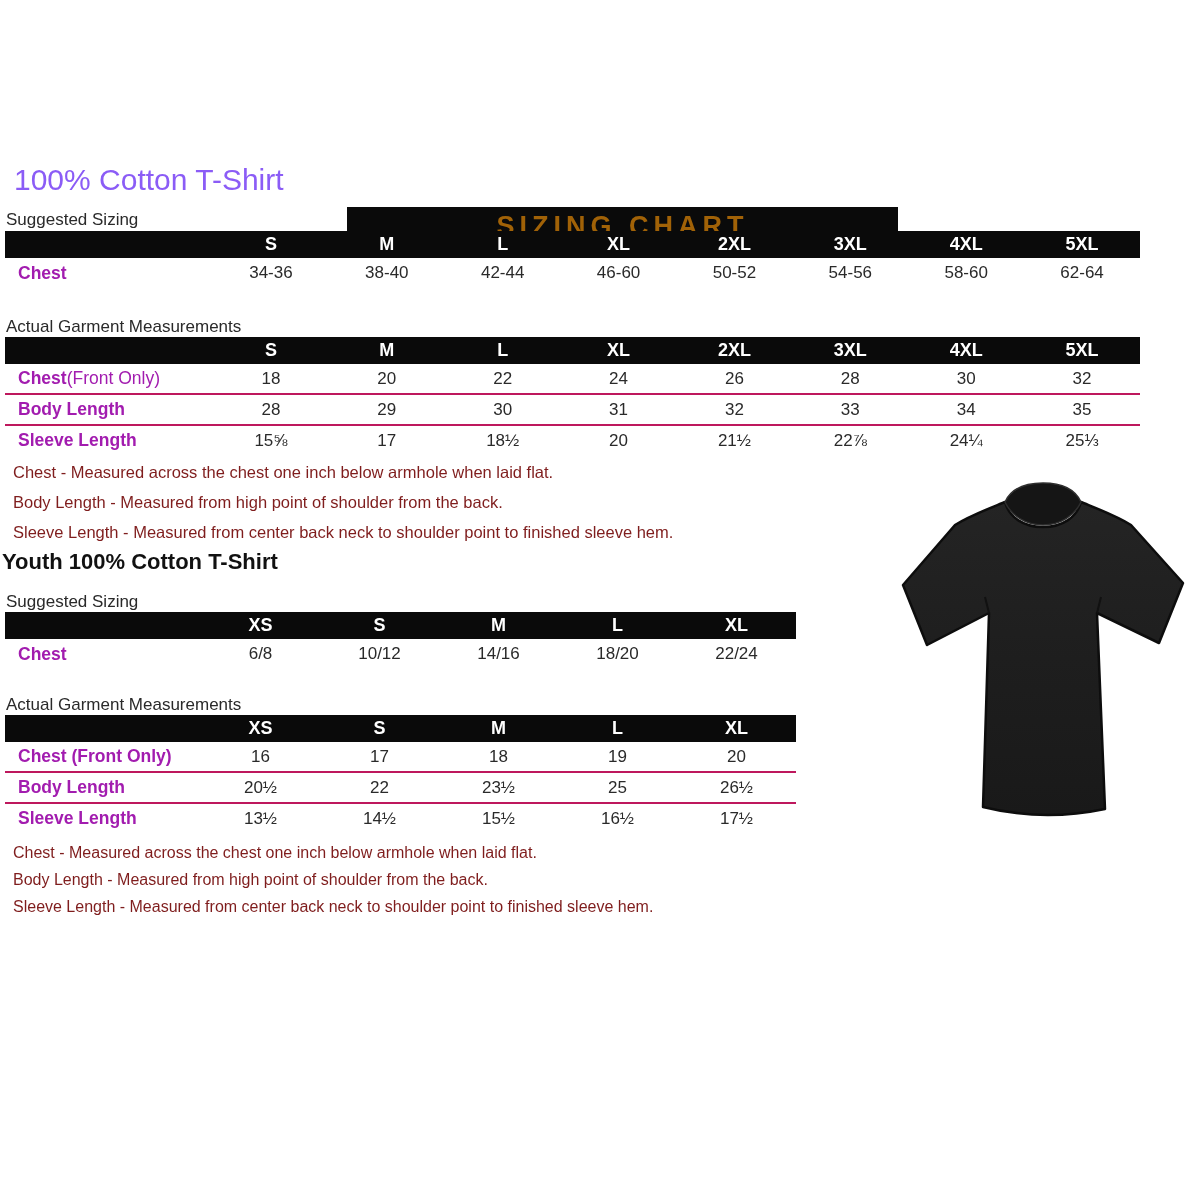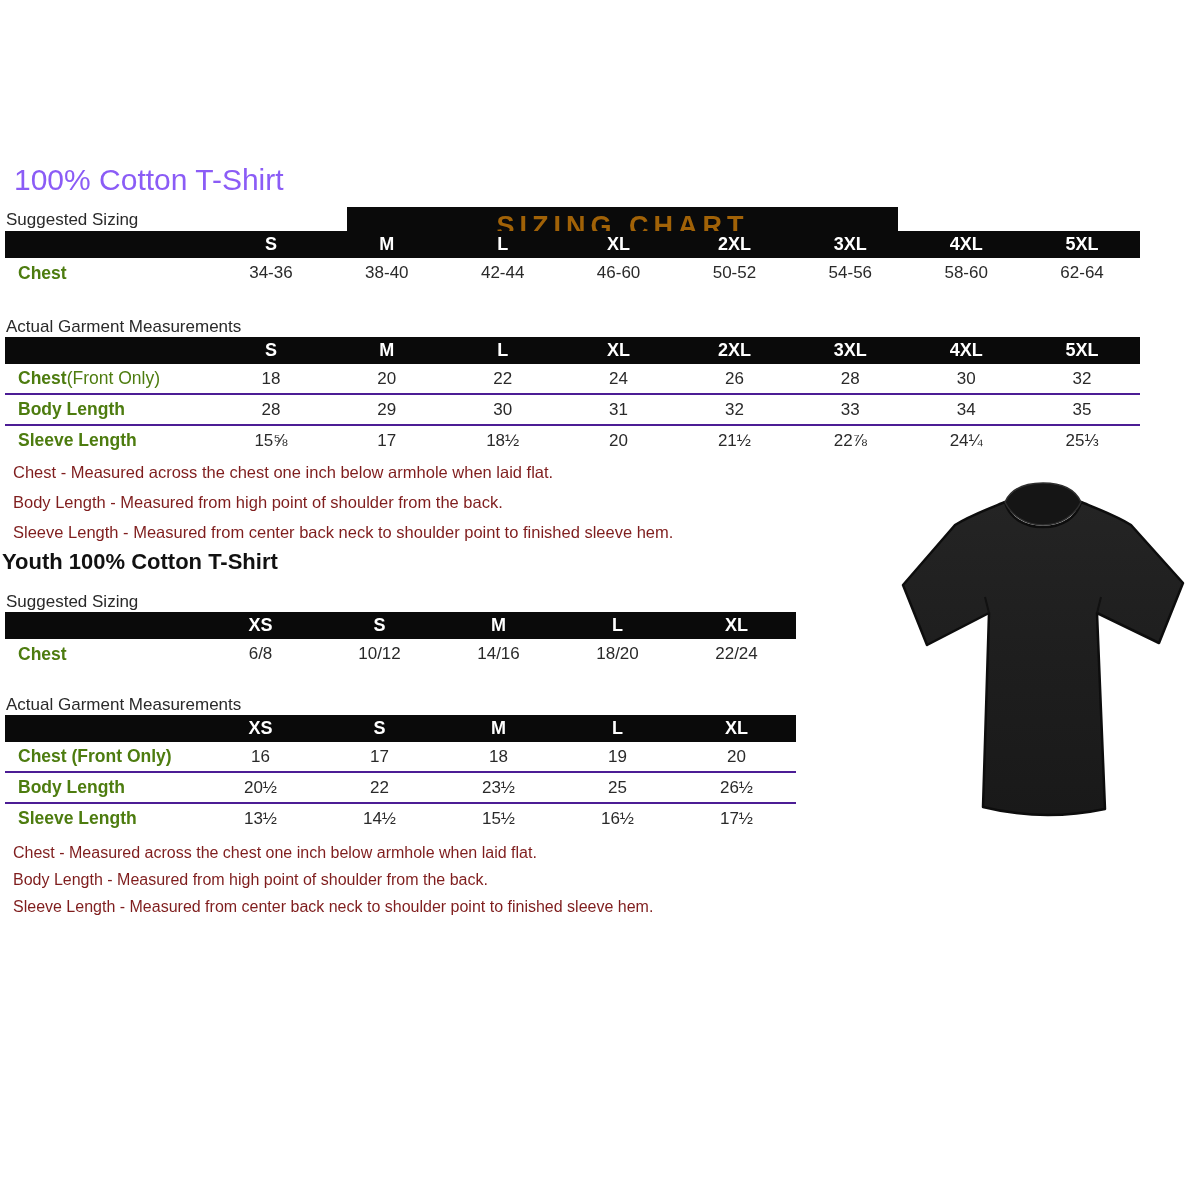--- a/index.html
+++ b/index.html
@@ -30,27 +30,27 @@
   .table { position:absolute; left:5px; }
   .adult-grid { display:grid; grid-template-columns:208px repeat(8, 1fr); }
   .youth-grid { display:grid; grid-template-columns:196px repeat(5, 1fr); }
   .thead { background:#0a0a0a; height:27px; }
   .th {
     display:flex; align-items:center; justify-content:center;
     color:#fff; font-weight:bold; font-size:18px;
   }
   .trow { height:29px; }
   .trow.tall { height:30px; }
-  .trow + .trow { border-top:2px solid #4c1d95; }
+  .trow + .trow { border-top:2px solid #be185d; }
   .td {
     display:flex; align-items:center; justify-content:center;
     font-size:17px; color:#2a2a2a;
   }
   .lbl { justify-content:flex-start; padding-left:13px; text-align:left; }
-  .td.lbl { font-size:17.5px; color:#4d7c0f; }
+  .td.lbl { font-size:17.5px; color:#a21caf; }
   .bold { font-weight:bold; }
   
   .notes { position:absolute; left:13px; }
   .note { margin:0 0 10px 0; font-size:16.5px; color:#7f1d1d; white-space:nowrap; }
   
   .tshirt { position:absolute; left:893px; top:477px; width:300px; height:348px; }
 </style>
 </head>
 <body>
 

